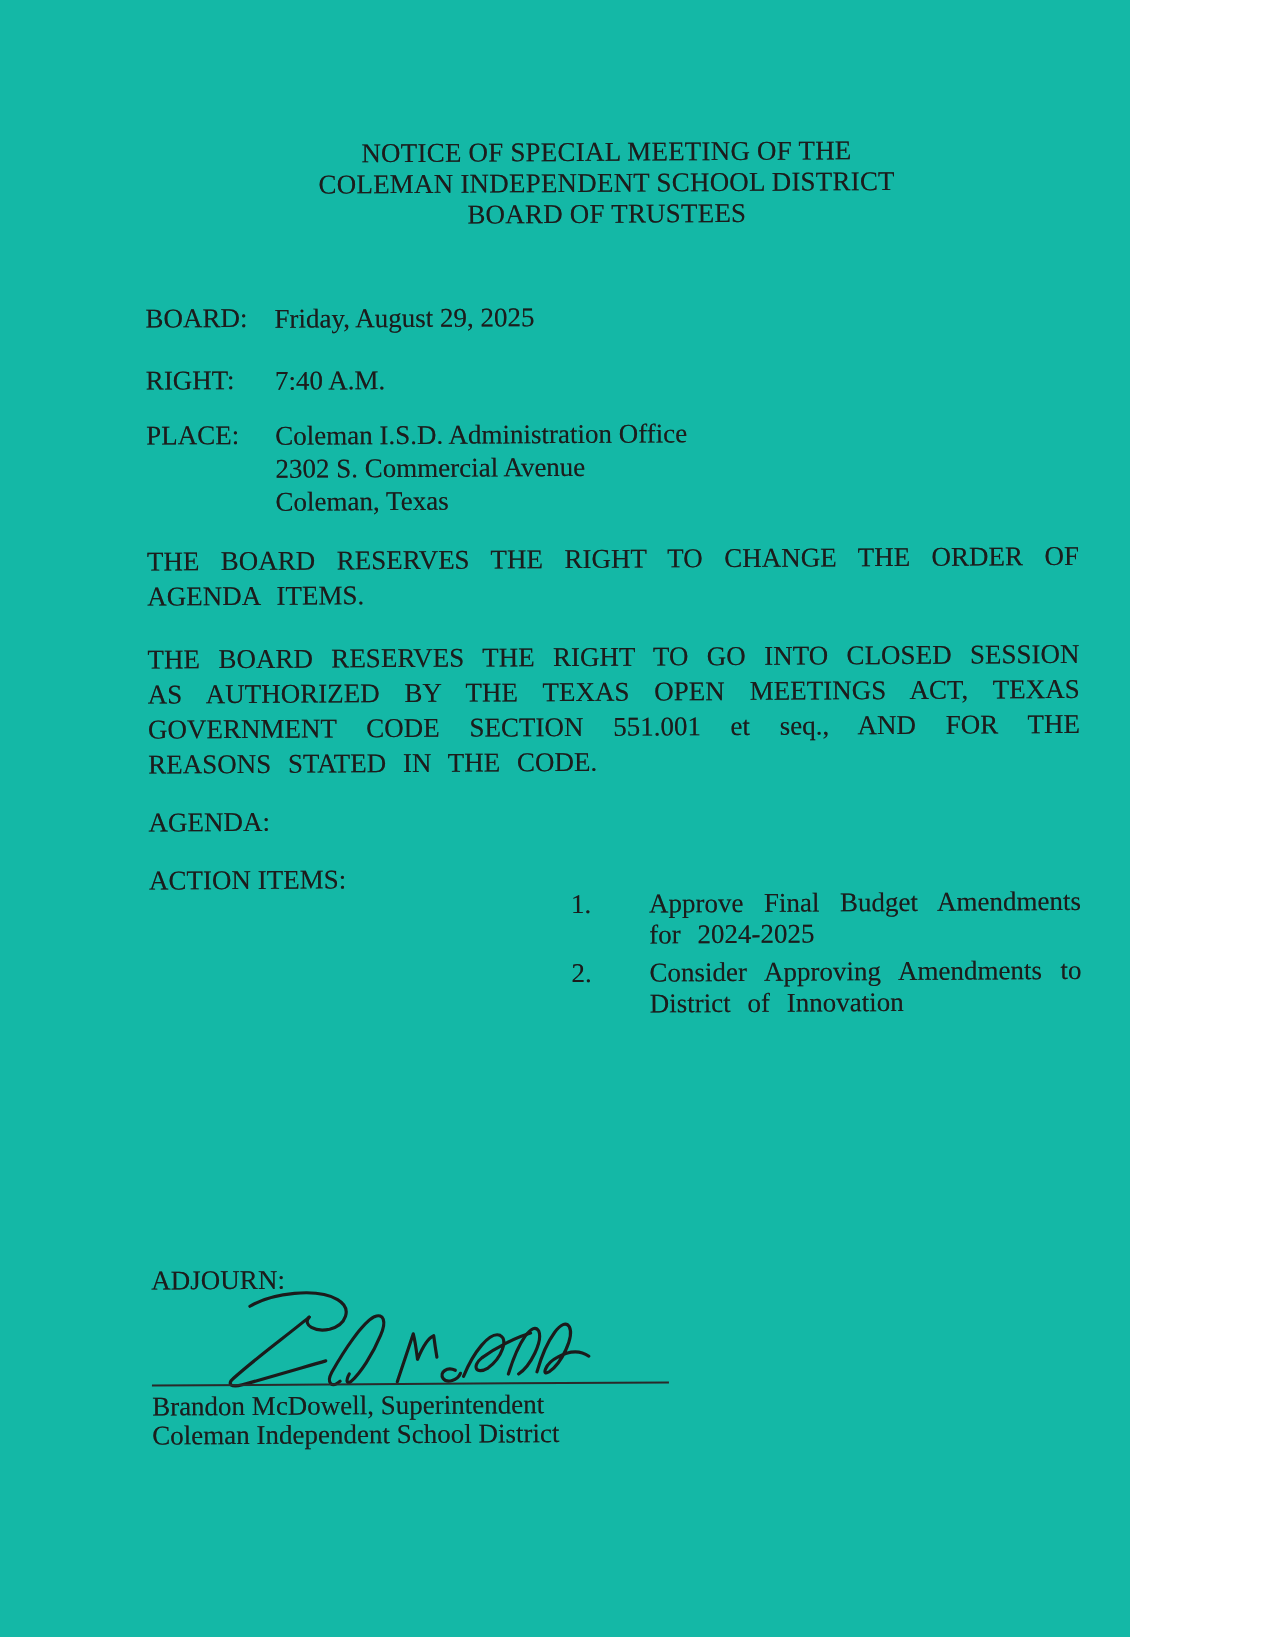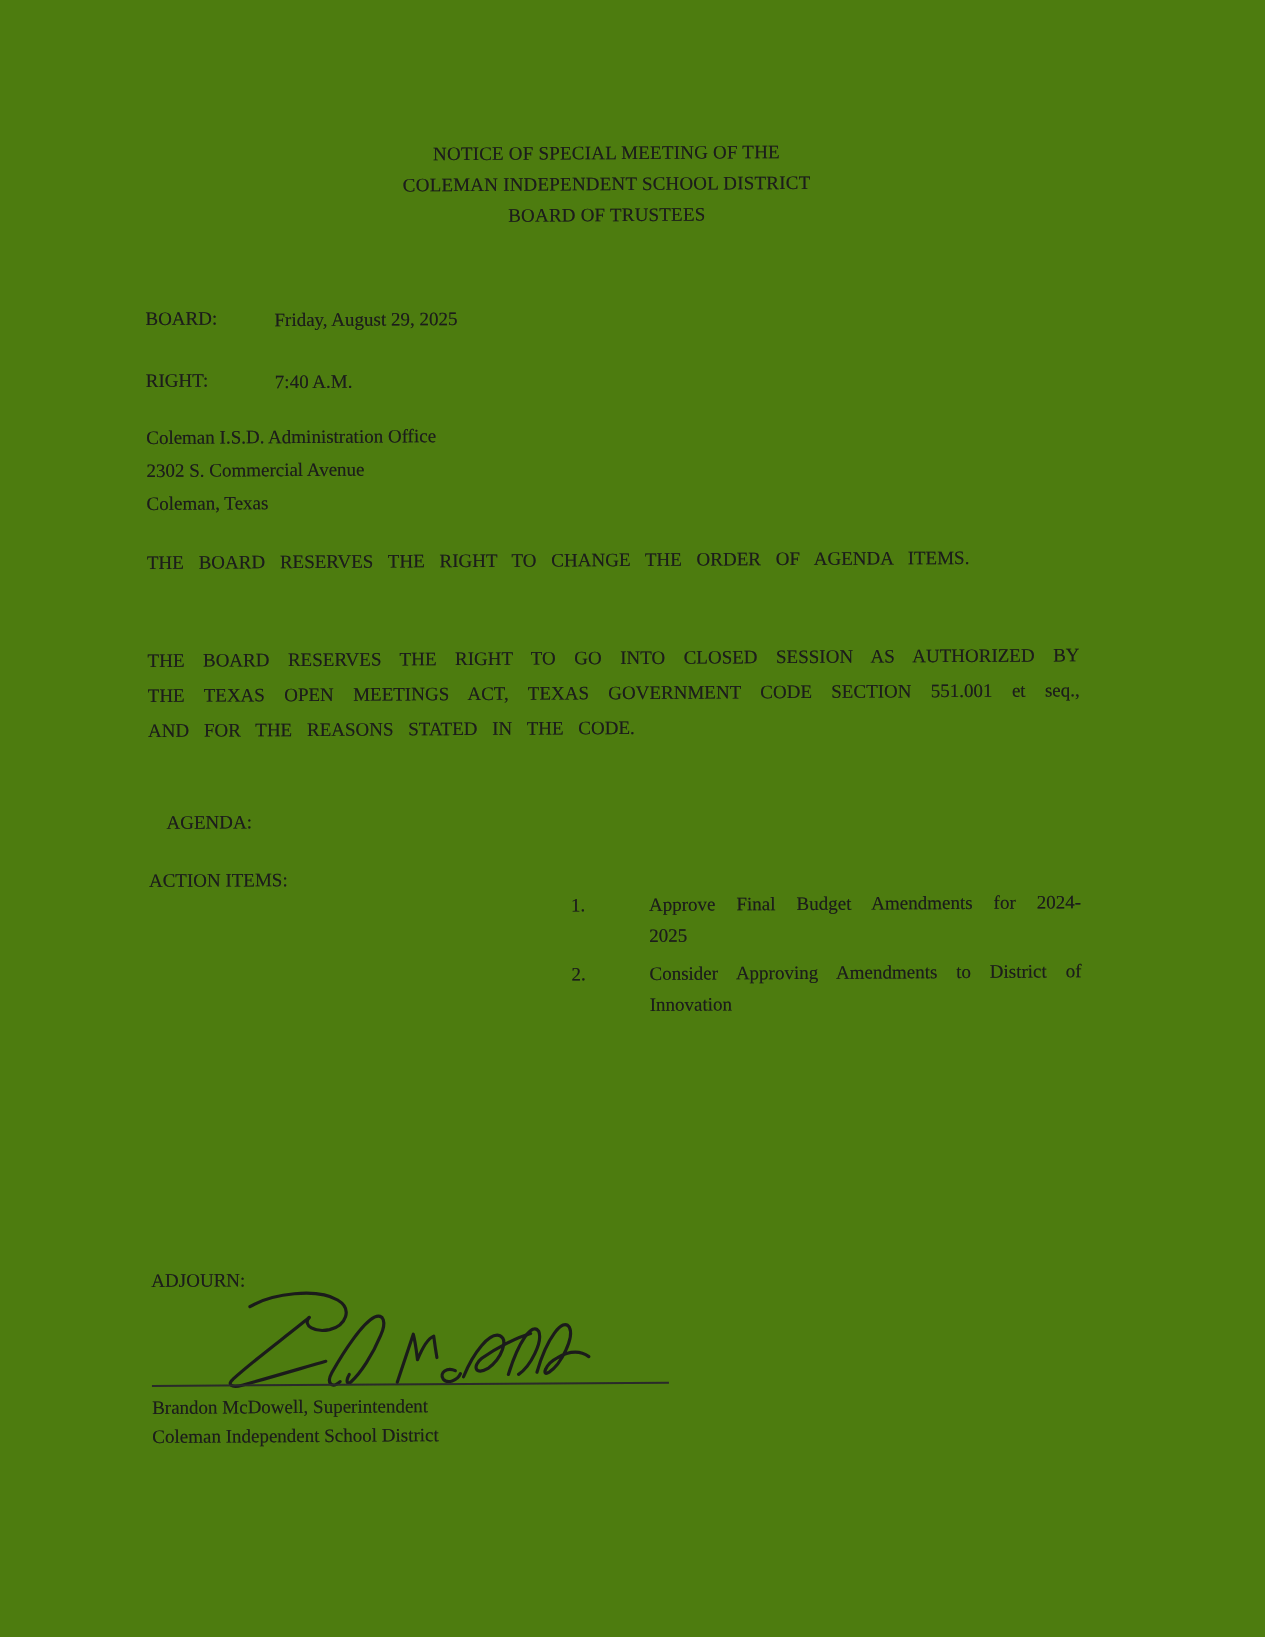--- a/index.html
+++ b/index.html
@@ -2,27 +2,27 @@
 <html><head>
 <meta charset="utf-8">
 <style>
   html, body {
     margin: 0;
     padding: 0;
     background: #ffffff;
   }
   .page {
     position: relative;
-    width: 1265px;
+    width: 1130px;
     height: 1637px;
-    background: #4d7c0f;
+    background: #14b8a6;
     overflow: hidden;
     font-family: "Liberation Serif", "DejaVu Serif", serif;
     color: #1c1c1c;
-    font-size: 19px;
+    font-size: 27px;
     
     text-shadow: 0 0 0.5px rgba(25,25,25,0.55);
   }
   .tilt {
     position: absolute;
     inset: 0;
     transform: rotate(-0.35deg);
     transform-origin: 50% 45%;
   }
   .block { position: absolute; }
@@ -53,21 +53,21 @@
     left: 148px;
     width: 932px;
     line-height: 35px;
     text-align: justify;
     word-spacing: 10px;
   }
   .para-1 { top: 542px; }
   .para-2 { top: 640px; }
 
   .section-label { left: 148px; line-height: 30px; }
-  .agenda-label  { top: 805px; margin-left: 18px; }
+  .agenda-label  { top: 805px; }
   .action-label  { top: 863px; }
   .adjourn-label { top: 1263px; }
 
   .action-list {
     left: 570px;
     top: 889px;
     width: 510px;
   }
   .action-item {
     display: flex;
@@ -117,20 +117,21 @@
     </div>
 
     <div class="block meta-row meta-time">
       <span class="meta-label">RIGHT:</span>
       <span class="meta-value">
         <span class="line">7:40 A.M.</span>
       </span>
     </div>
 
     <div class="block meta-row meta-place">
+      <span class="meta-label">PLACE:</span>
       <span class="meta-value">
         <div class="line">Coleman I.S.D. Administration Office</div>
         <div class="line">2302 S. Commercial Avenue</div>
         <div class="line">Coleman, Texas</div>
       </span>
     </div>
 
     <div class="block para para-1">THE BOARD RESERVES THE RIGHT TO CHANGE THE ORDER OF AGENDA ITEMS.</div>
 
     <div class="block para para-2">THE BOARD RESERVES THE RIGHT TO GO INTO CLOSED SESSION AS AUTHORIZED BY THE TEXAS OPEN MEETINGS ACT, TEXAS GOVERNMENT CODE SECTION 551.001 et seq., AND FOR THE REASONS STATED IN THE CODE.</div>

